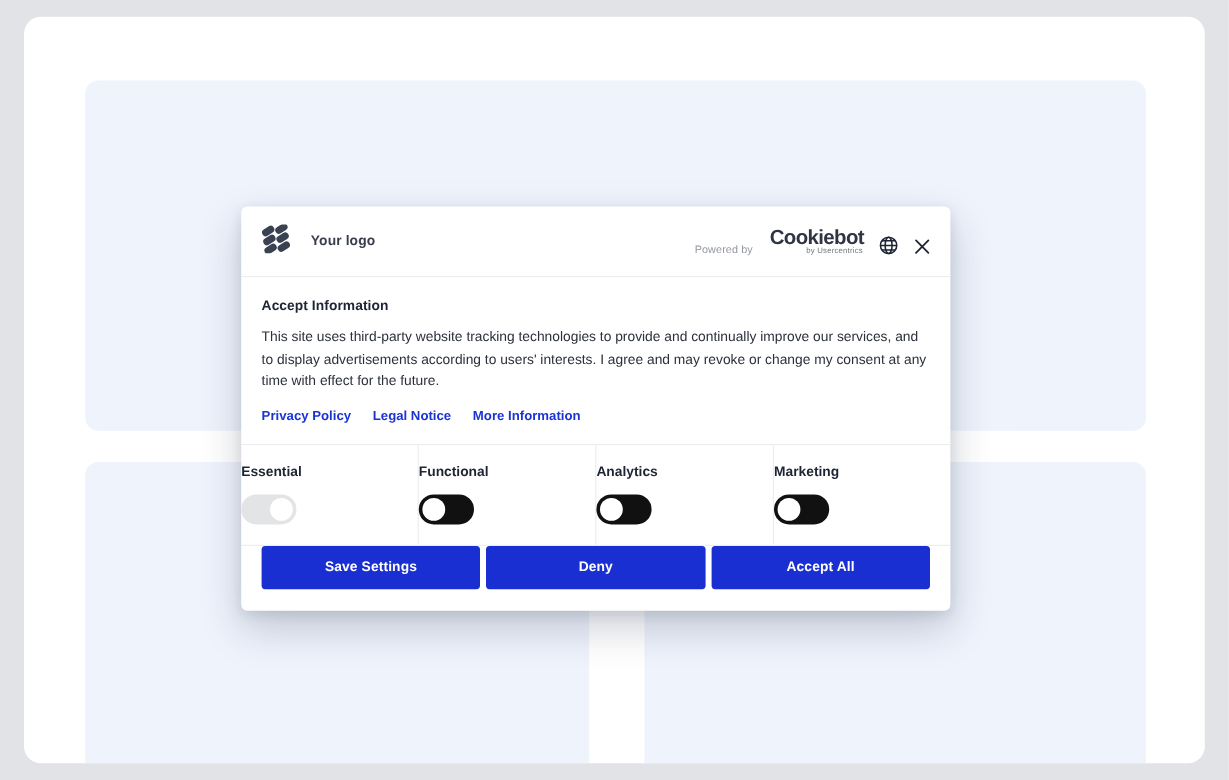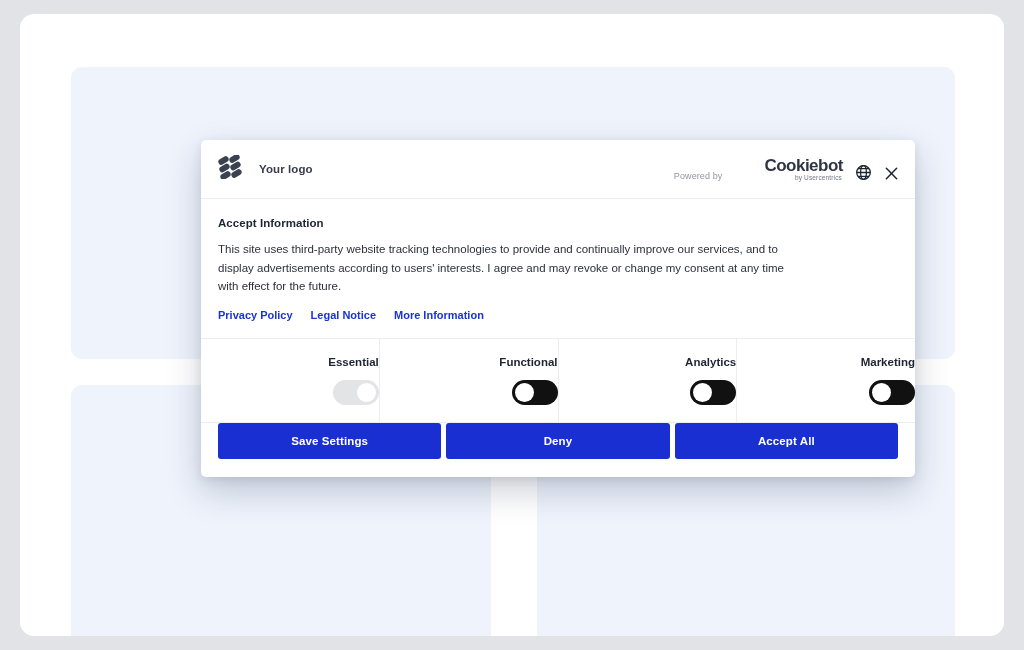--- a/index.html
+++ b/index.html
@@ -56,22 +56,22 @@
     width: 418px;
     height: 251px;
     background: #eef3fc;
     border-radius: 11px 11px 0 0;
   }
 
   
   .consent-dialog {
     position: absolute;
     left: 201px;
-    top: 140px;
-    width: 714px;
+    top: 172px;
+    width: 591px;
     height: 337px;
     background: #ffffff;
     border-radius: 5px;
     box-shadow: 0 14px 34px rgba(30, 40, 70, 0.22),
                 0 3px 10px rgba(30, 40, 70, 0.10);
     display: flex;
     flex-direction: column;
     overflow: hidden;
   }
 
@@ -120,21 +120,20 @@
     align-items: flex-end;
     line-height: 1;
   }
 
   .cookiebot-wordmark {
     font-size: 17px;
     font-weight: bold;
     color: #2f3542;
     letter-spacing: -0.5px;
     line-height: 1;
-    margin-left: 28px;
   }
 
   .cookiebot-sub {
     font-size: 6.5px;
     color: #6f7682;
     letter-spacing: 0.15px;
     margin-top: 1px;
     margin-right: 1px;
   }
 
@@ -189,21 +188,21 @@
     display: flex;
     height: 84px;
     flex: 0 0 84px;
     border-bottom: 1px solid #ebedf0;
   }
 
   .category-cell {
     flex: 1 1 0;
     display: flex;
     flex-direction: column;
-    align-items: flex-end;
+    align-items: flex-start;
     justify-content: center;
     gap: 12px;
     border-right: 1px solid #ebedf0;
   }
 
   .category-cell:last-child { border-right: 0; }
 
   .category-label {
     font-size: 11.5px;
     font-weight: bold;

